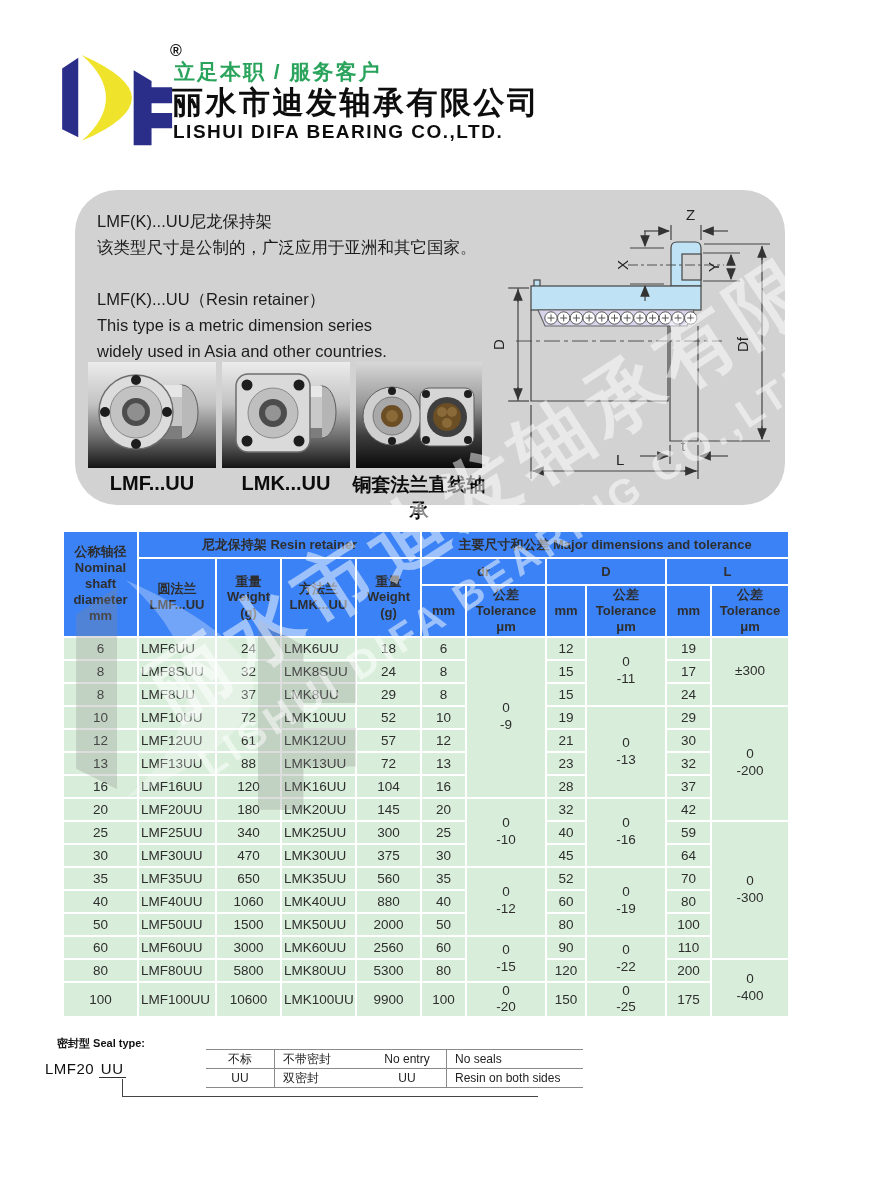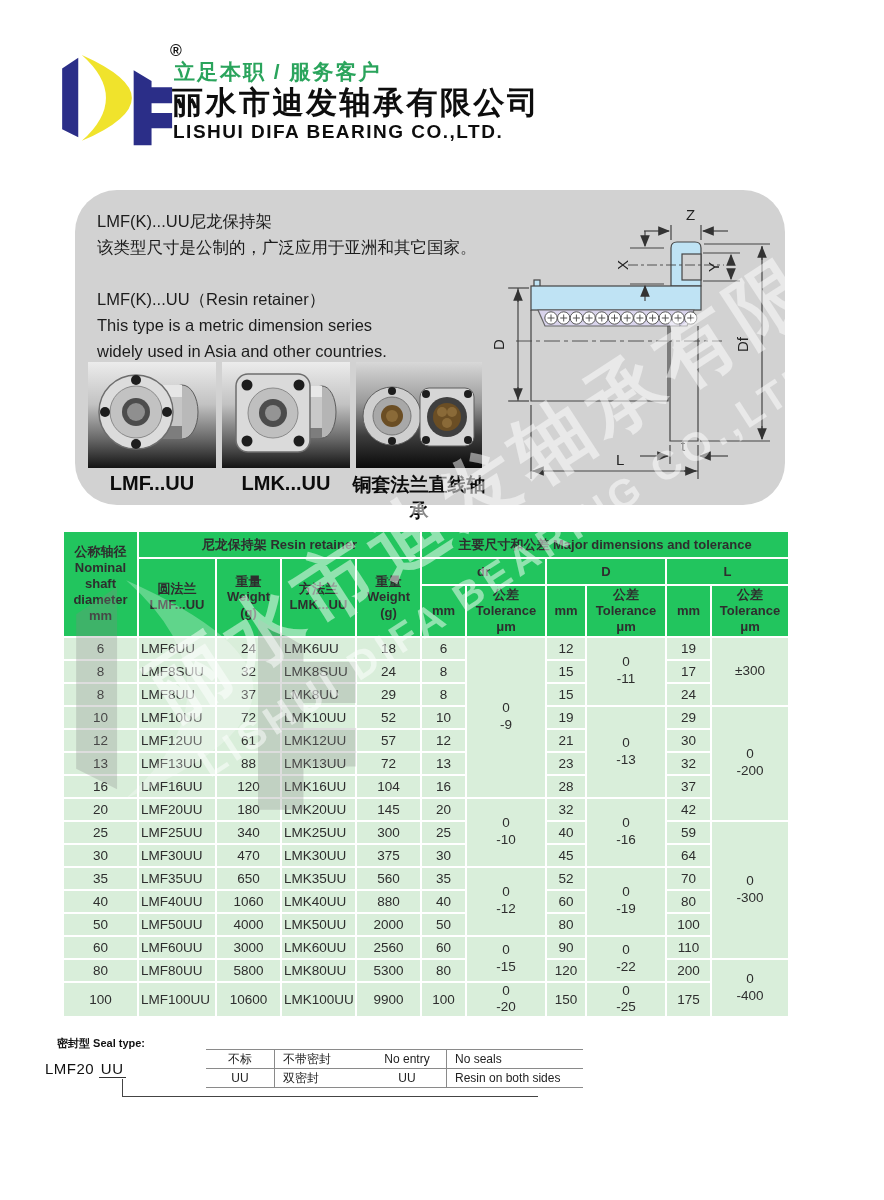--- a/index.html
+++ b/index.html
@@ -31,21 +31,21 @@
   #wm{left:130px;top:655px;transform:rotate(-33deg);transform-origin:0 0;
       color:rgba(255,255,255,0.5);pointer-events:none;z-index:30;white-space:nowrap;}
   #wm .cn{font-size:78px;font-weight:bold;letter-spacing:8px;}
   #wm .en{font-size:40px;font-weight:bold;letter-spacing:5px;margin-top:6px;}
   #wm-logo{left:58px;top:552px;width:300px;height:270px;opacity:.28;
       filter:grayscale(1) brightness(2.6);pointer-events:none;z-index:29;}
   
   #table-wrap{left:62px;top:530px;z-index:5;}
   table.spec{border-collapse:collapse;table-layout:fixed;width:726px;}
   .spec th,.spec td{border:2px solid #fff;text-align:center;color:#2e2e2e;overflow:hidden;}
-  .spec th{background:#22c55e;font-size:13px;font-weight:bold;padding:1px 2px;line-height:1.22;}
+  .spec th{background:#3b82f6;font-size:13px;font-weight:bold;padding:1px 2px;line-height:1.22;}
   .spec td{background:#d9eeda;font-size:13.5px;height:21px;padding:0 2px;}
   .spec td.code{text-align:left;}
   .spec td.tol{line-height:1.25;}
   .spec tr.h1 th{height:23px;}
   .spec tr.h2 th{height:23px;}
   .spec tr.h3 th{height:34px;}
   .spec th .en{font-weight:bold;}
   
   #seal-title{left:57px;top:1036px;font-size:11px;font-weight:bold;color:#111;}
   #seal-example{left:45px;top:1060px;font-size:15px;color:#111;letter-spacing:.5px;}
@@ -455,21 +455,21 @@
           <td>1060</td>
           <td class="code">LMK40UU</td>
           <td>880</td>
           <td>40</td>
           <td>60</td>
           <td>80</td>
         </tr>
         <tr>
           <td>50</td>
           <td class="code">LMF50UU</td>
-          <td>4000</td>
+          <td>1500</td>
           <td class="code">LMK50UU</td>
           <td>2000</td>
           <td>50</td>
           <td>80</td>
           <td>100</td>
         </tr>
         <tr>
           <td>60</td>
           <td class="code">LMF60UU</td>
           <td>3000</td>

